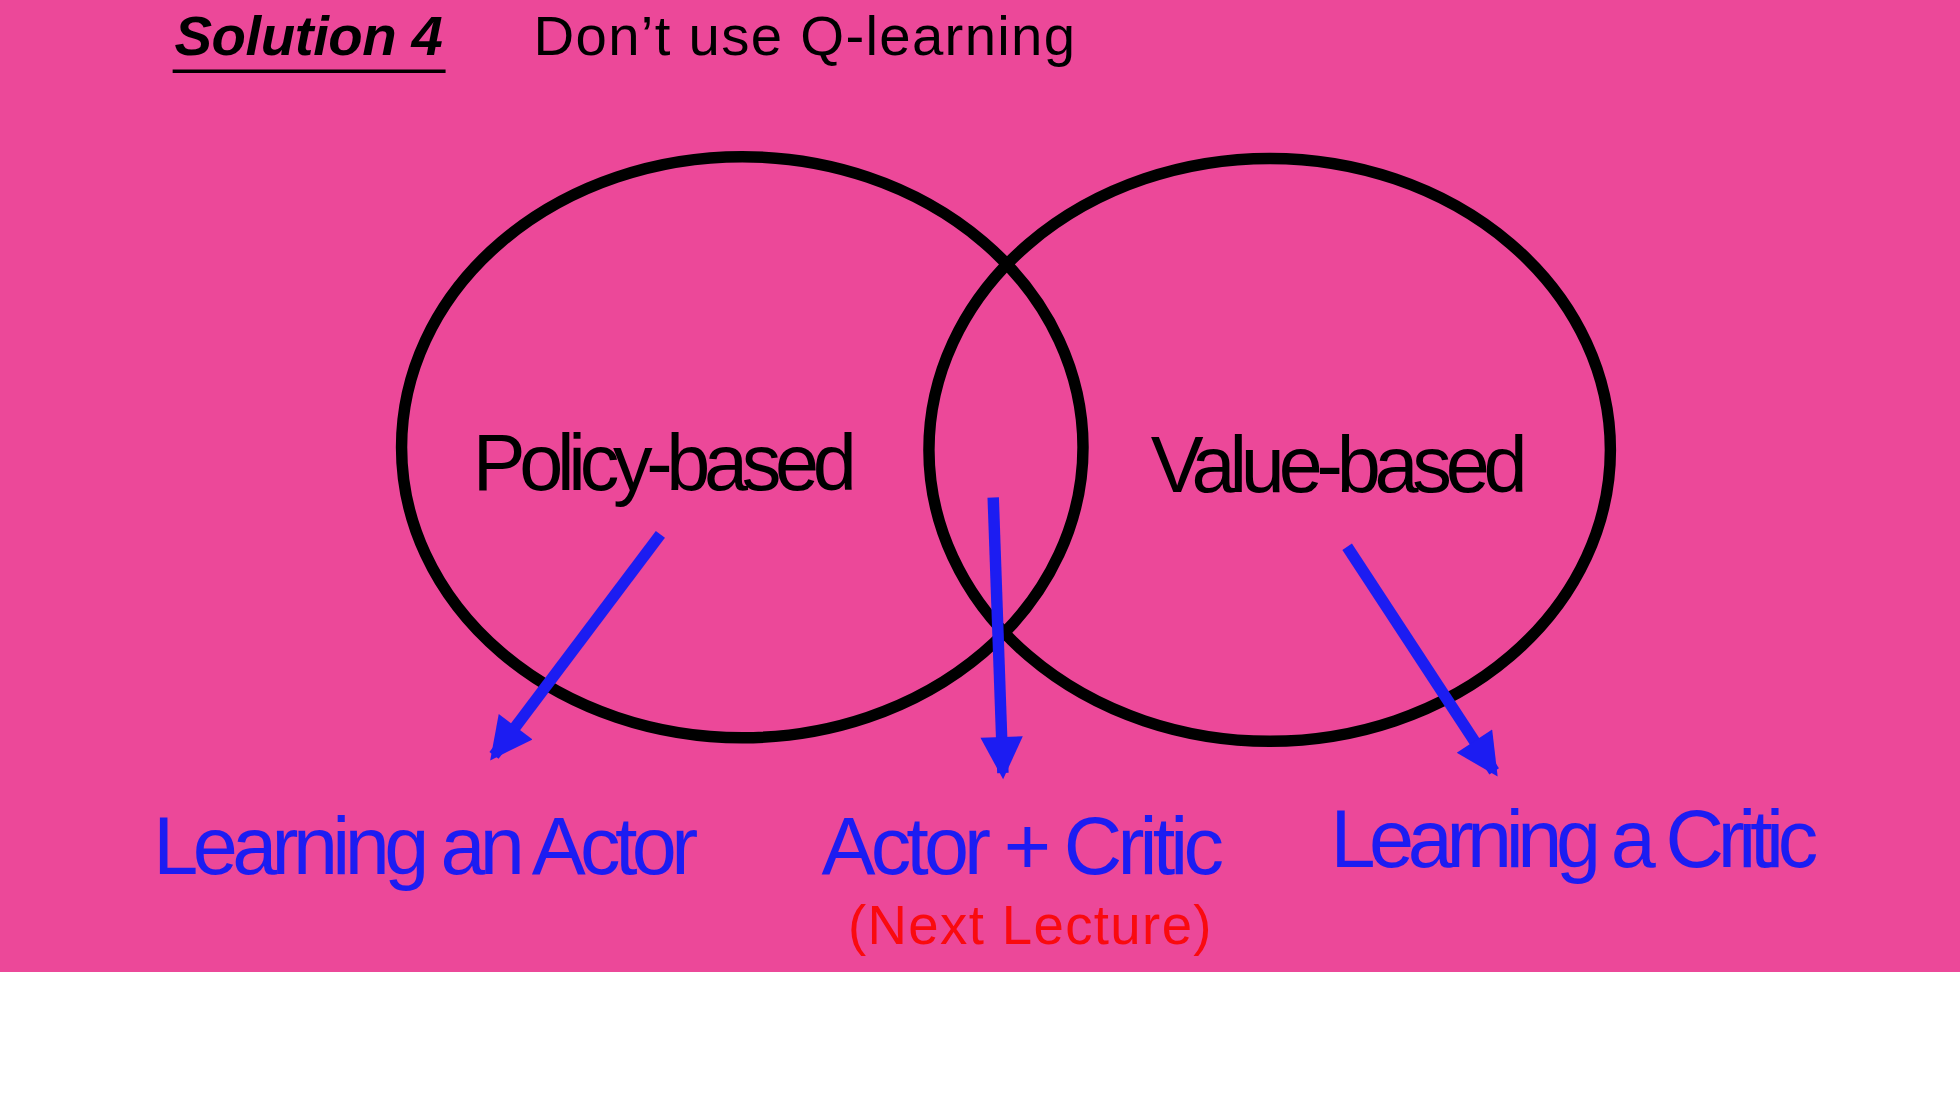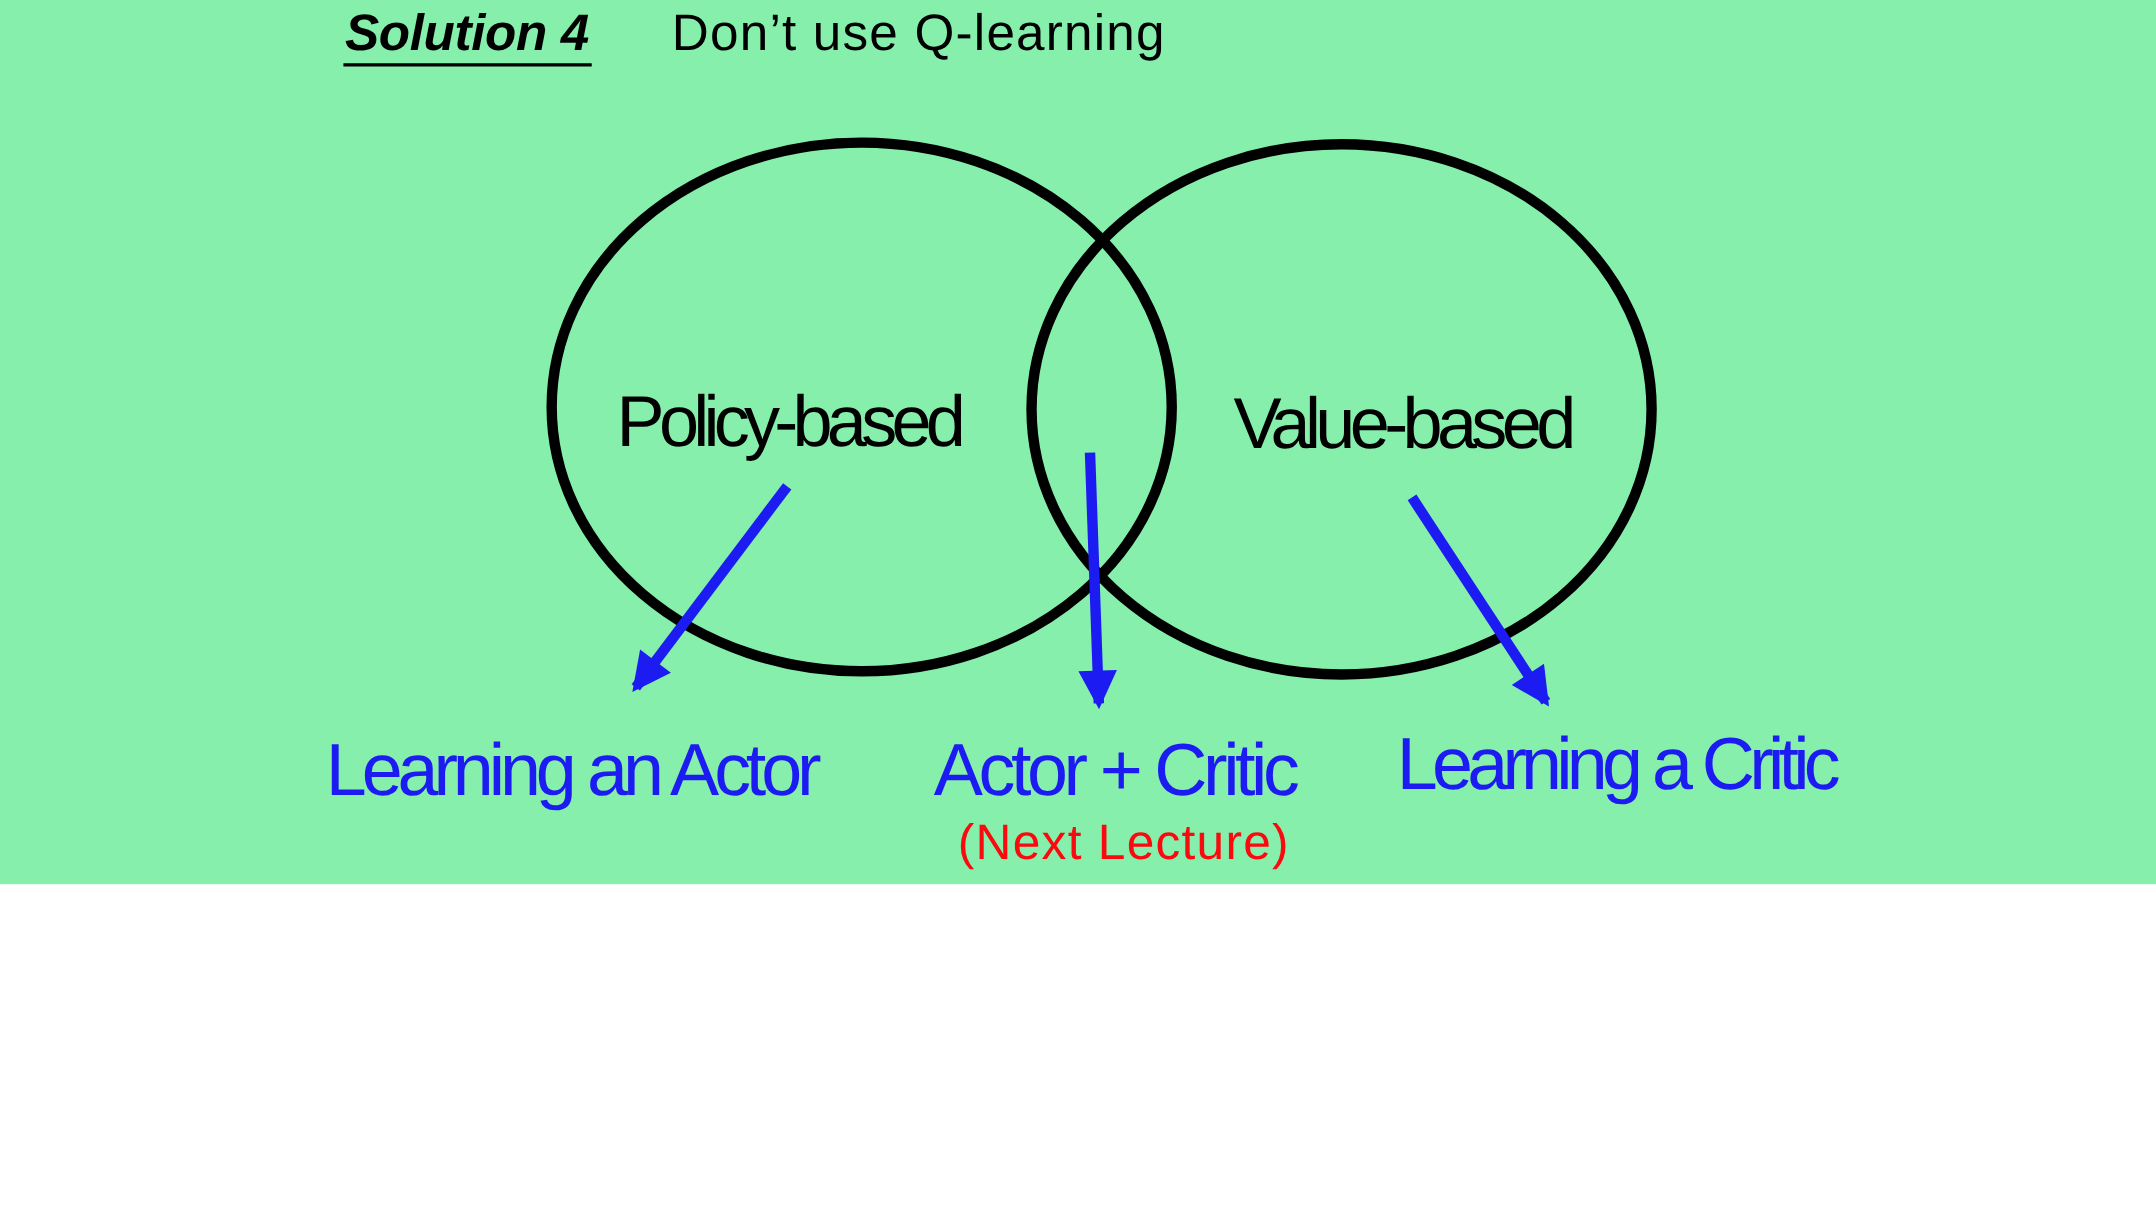--- a/index.html
+++ b/index.html
@@ -3,22 +3,22 @@
 <meta charset="utf-8">
 <style>
   html, body {
     margin: 0;
     padding: 0;
     background: #ffffff;
   }
   .slide {
     position: relative;
     width: 1960px;
-    height: 804px;
-    background: #86efac;
+    height: 972px;
+    background: #ec4899;
     overflow: hidden;
     font-family: "Liberation Sans", sans-serif;
   }
   .slide svg {
     position: absolute;
     inset: 0;
     width: 100%;
     height: 100%;
   }
   svg text {

